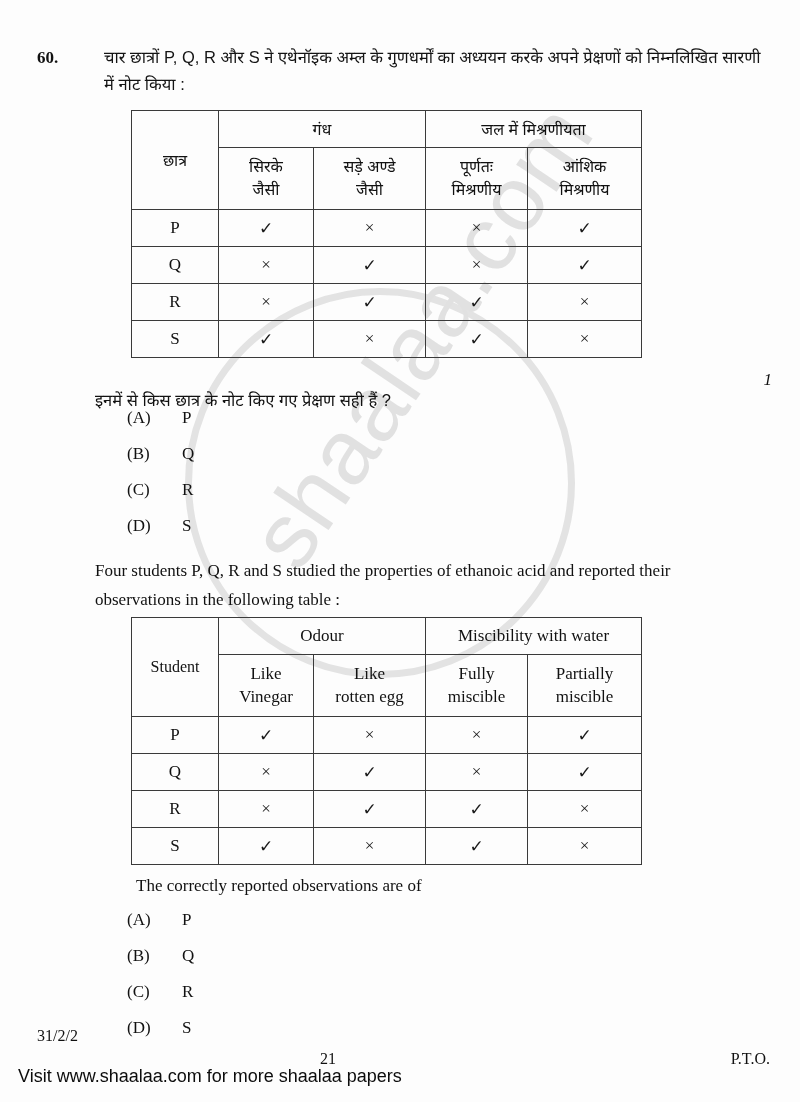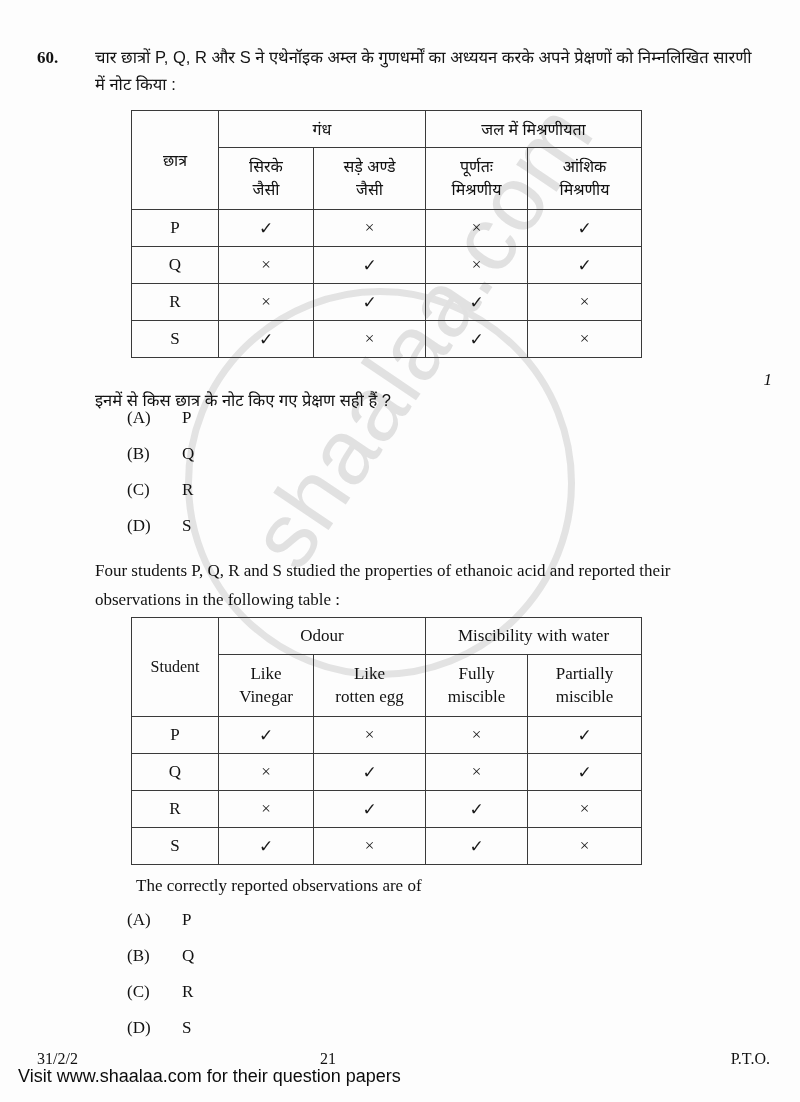--- a/index.html
+++ b/index.html
@@ -55,21 +55,21 @@
   
   .q-number {
     position: absolute;
     left: 37px;
     top: 48px;
     font-weight: bold;
     font-size: 17px;
   }
   .hi-stem {
     position: absolute;
-    left: 95px;
+    left: 104px;
     top: 44px;
     width: 660px;
     font-family: "Liberation Sans", "DejaVu Sans", sans-serif;
     font-size: 16.5px;
     line-height: 1.62;
     color: #141414;
   }
   .marks {
     position: absolute;
     right: 28px;
@@ -140,21 +140,21 @@
     top: 557px;
     width: 655px;
     font-size: 17px;
     line-height: 1.68;
   }
 
   
   .footer-code {
     position: absolute;
     left: 37px;
-    top: 1050px;
+    top: 1027px;
     font-size: 16px;
   }
   .footer-page {
     position: absolute;
     left: 0;
     top: 1050px;
     width: 656px;
     text-align: center;
     font-size: 16px;
   }
@@ -348,16 +348,16 @@
         <span class="opt-label">(C)</span><span class="opt-value">R</span>
       </div>
       <div class="opt-row">
         <span class="opt-label">(D)</span><span class="opt-value">S</span>
       </div>
     </div>
 
     <div class="footer-code">31/2/2</div>
     <div class="footer-page">21</div>
     <div class="footer-pto">P.T.O.</div>
-    <div class="footer-banner">Visit www.shaalaa.com for their question papers</div>
+    <div class="footer-banner">Visit www.shaalaa.com for more shaalaa papers</div>
 
   </div>
 </div>
 
 </body></html>

